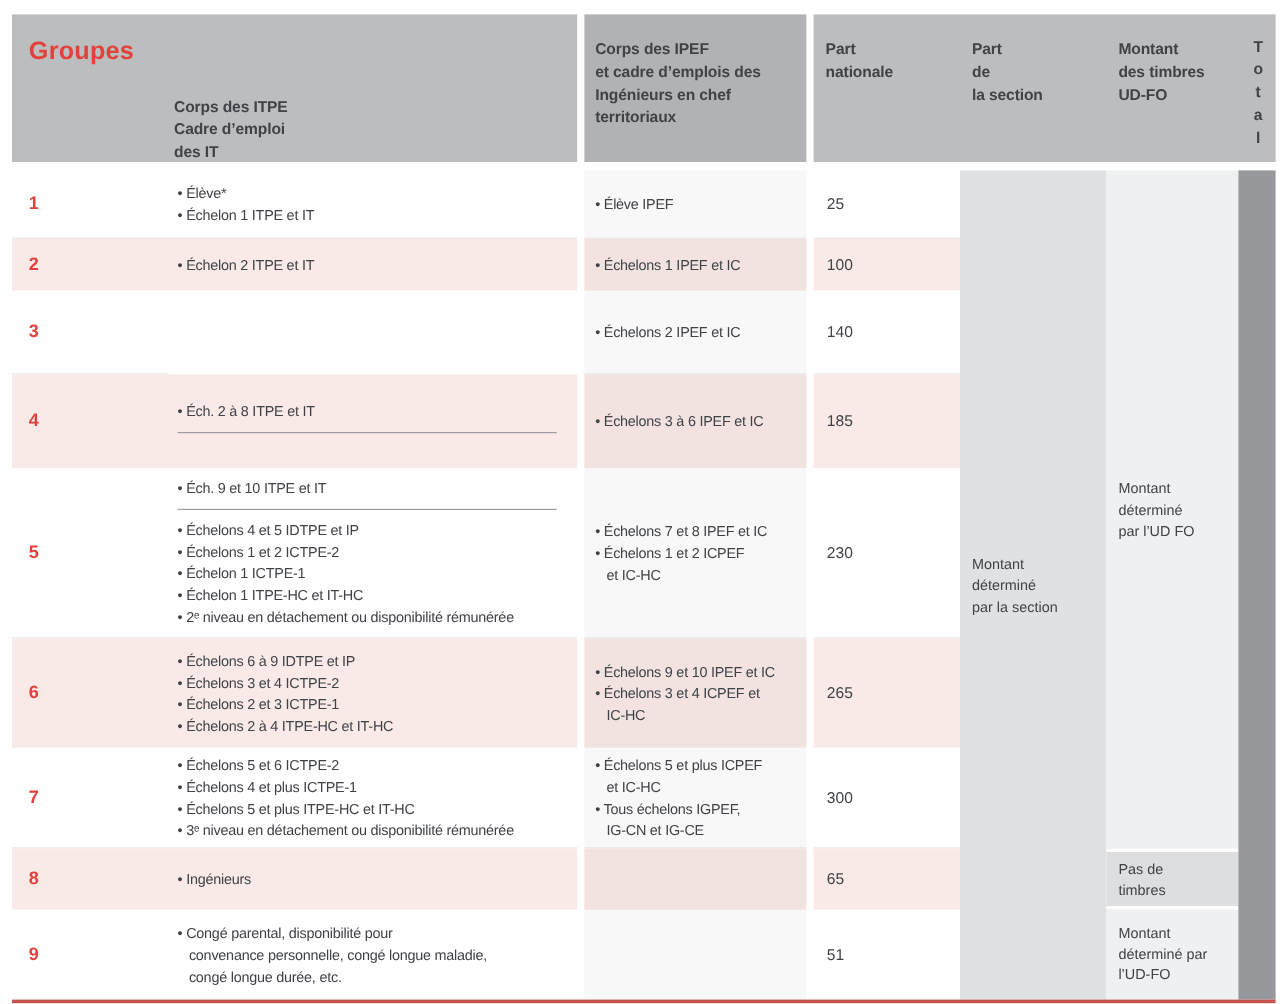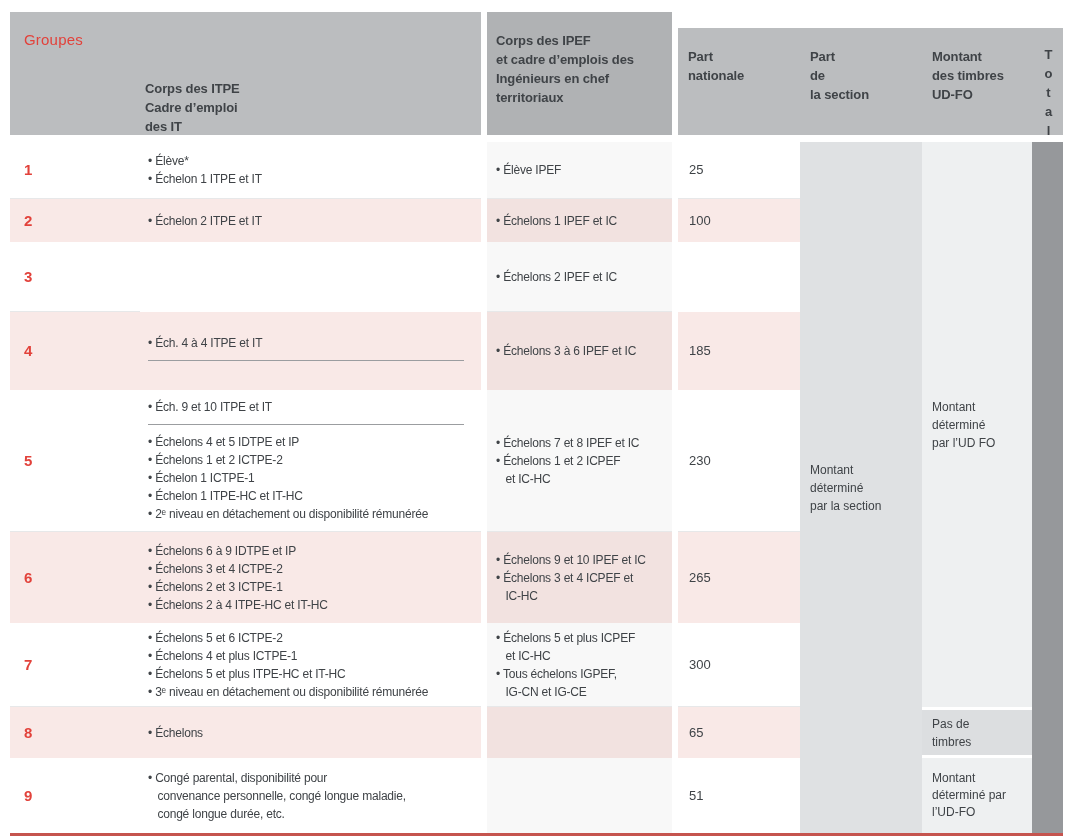--- a/index.html
+++ b/index.html
@@ -25,22 +25,22 @@
     display:grid;
     grid-template-columns:130px 341px 6px 185px 6px 122px 122px 110px 31px;
     grid-template-rows:123px 7px 57px 43px 70px 78px 142px 91px 84px 51px 75px 3px;
     width:1053px;
     margin:12px 0 0 10px;
   }
   .pre{white-space:pre-line;}
   
   .h-left{grid-row:1;grid-column:1/3;background:var(--header-gray);display:flex;}
   .h-ipef{grid-row:1;grid-column:4;background:var(--header-gray-dark);padding:19px 6px 0 9px;}
-  .h-right{grid-row:1;grid-column:6/10;background:var(--header-gray);display:flex;margin-top:16px;}
-  .h-groupes{width:130px;padding:19px 0 0 14px;color:var(--accent-red);font-weight:normal;font-size:15px;letter-spacing:.2px;}
+  .h-right{grid-row:1;grid-column:6/10;background:var(--header-gray);display:flex;}
+  .h-groupes{width:130px;padding:19px 0 0 14px;color:var(--accent-red);font-weight:bold;font-size:21px;letter-spacing:.2px;}
   .h-label{font-weight:bold;font-size:13px;line-height:19px;letter-spacing:-.1px;}
   .h-itpe{padding:19px 0 0 5px;margin-top:48px;}
   .h-part-nat{width:122px;padding:19px 0 0 10px;}
   .h-part-sec{width:122px;padding:19px 0 0 10px;}
   .h-timbres{width:110px;padding:19px 0 0 10px;}
   .h-total{width:31px;padding:19px 0 0 7px;}
   .vertical{writing-mode:vertical-lr;text-orientation:upright;letter-spacing:4px;}
   
   .cell{font-size:12px;line-height:18px;letter-spacing:-.2px;}
   .c-num{grid-column:1;display:flex;align-items:center;padding-left:14px;
@@ -114,24 +114,25 @@
   <div class="cell c-ipef hb pre" style="grid-row:3">• Élève IPEF</div>
   <div class="cell c-part hb" style="grid-row:3">25</div>
 
   <div class="cell c-num pink" style="grid-row:4">2</div>
   <div class="cell c-itpe pink pre" style="grid-row:4">• Échelon 2 ITPE et IT</div>
   <div class="cell c-ipef pink pre" style="grid-row:4">• Échelons 1 IPEF et IC</div>
   <div class="cell c-part pink" style="grid-row:4">100</div>
 
   <div class="cell c-num hb" style="grid-row:5">3</div>
   <div class="cell c-ipef hb pre" style="grid-row:5">• Échelons 2 IPEF et IC</div>
+  <div class="cell c-part hb" style="grid-row:5">140</div>
 
   <div class="cell c-num pink" style="grid-row:6">4</div>
   <div class="cell c-itpe pink" style="grid-row:6">
-    <div class="pre">• Éch. 4 à 4 ITPE et IT</div>
+    <div class="pre">• Éch. 2 à 8 ITPE et IT</div>
     <div class="divider"></div>
   </div>
   <div class="cell c-ipef pink pre" style="grid-row:6">• Échelons 3 à 6 IPEF et IC</div>
   <div class="cell c-part pink" style="grid-row:6">185</div>
 
   <div class="cell c-num hb" style="grid-row:7">5</div>
   <div class="cell c-itpe hb" style="grid-row:7">
     <div class="pre">• Éch. 9 et 10 ITPE et IT</div>
     <div class="divider"></div>
     <div class="pre">• Échelons 4 et 5 IDTPE et IP
@@ -160,21 +161,21 @@
 • Échelons 4 et plus ICTPE-1
 • Échelons 5 et plus ITPE-HC et IT-HC
 • 3ᵉ niveau en détachement ou disponibilité rémunérée</div>
   <div class="cell c-ipef hb pre" style="grid-row:9">• Échelons 5 et plus ICPEF
 &nbsp;&nbsp;&nbsp;et IC-HC
 • Tous échelons IGPEF,
 &nbsp;&nbsp;&nbsp;IG-CN et IG-CE</div>
   <div class="cell c-part hb" style="grid-row:9">300</div>
 
   <div class="cell c-num pink" style="grid-row:10">8</div>
-  <div class="cell c-itpe pink pre" style="grid-row:10">• Échelons</div>
+  <div class="cell c-itpe pink pre" style="grid-row:10">• Ingénieurs</div>
   <div class="cell c-ipef pink pre" style="grid-row:10"></div>
   <div class="cell c-part pink" style="grid-row:10">65</div>
 
   <div class="cell c-num" style="grid-row:11">9</div>
   <div class="cell c-itpe pre" style="grid-row:11">• Congé parental, disponibilité pour
 &nbsp;&nbsp;&nbsp;convenance personnelle, congé longue maladie,
 &nbsp;&nbsp;&nbsp;congé longue durée, etc.</div>
   <div class="cell c-ipef pre" style="grid-row:11"></div>
   <div class="cell c-part" style="grid-row:11">51</div>
 

